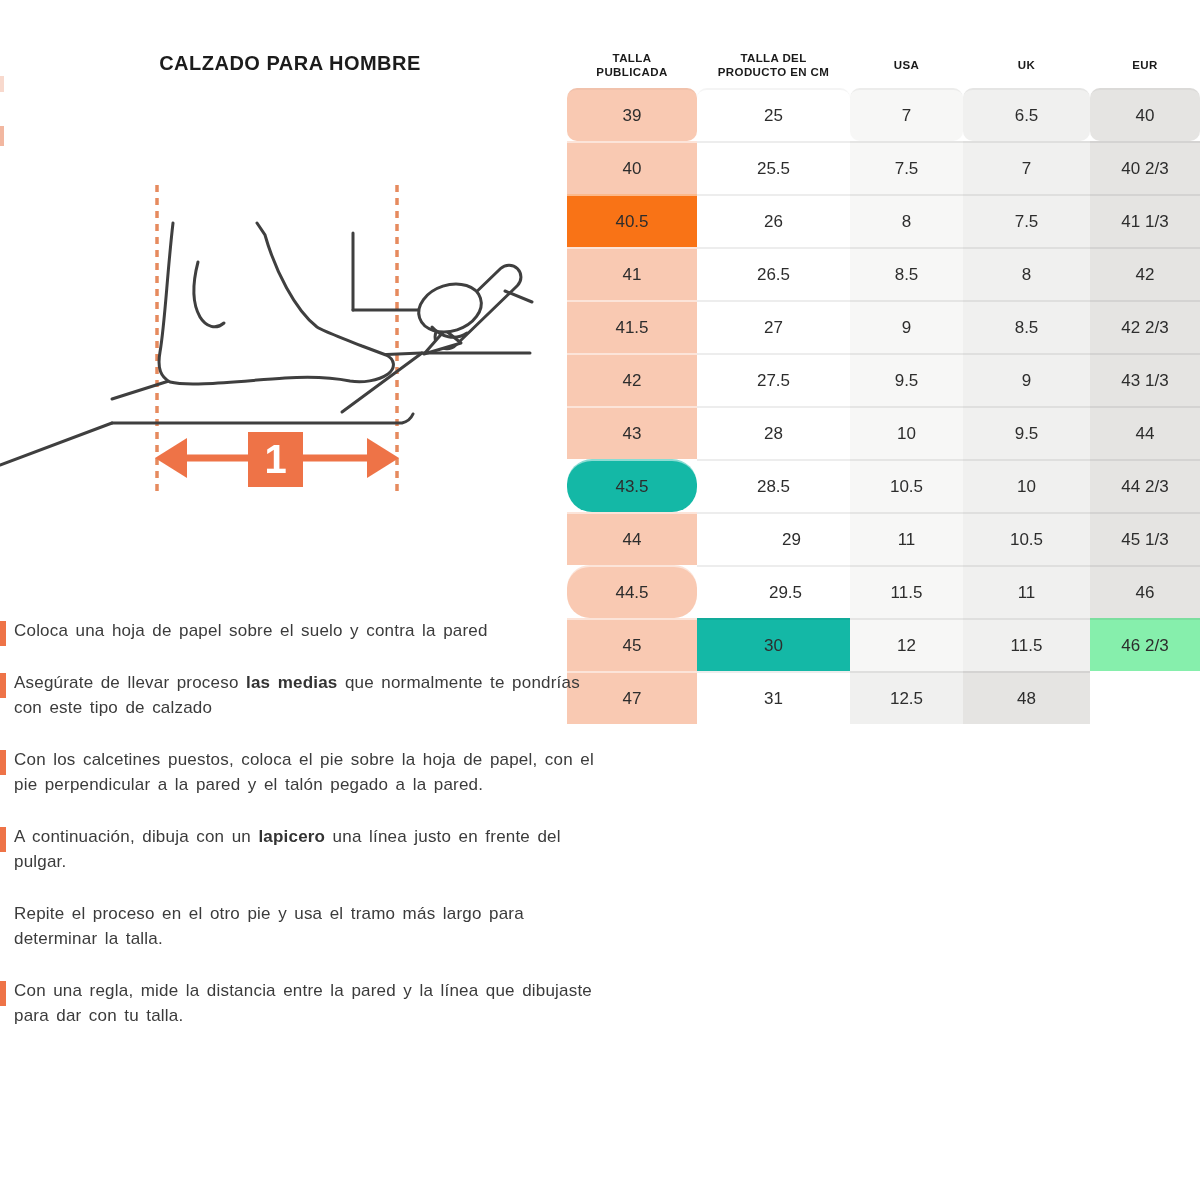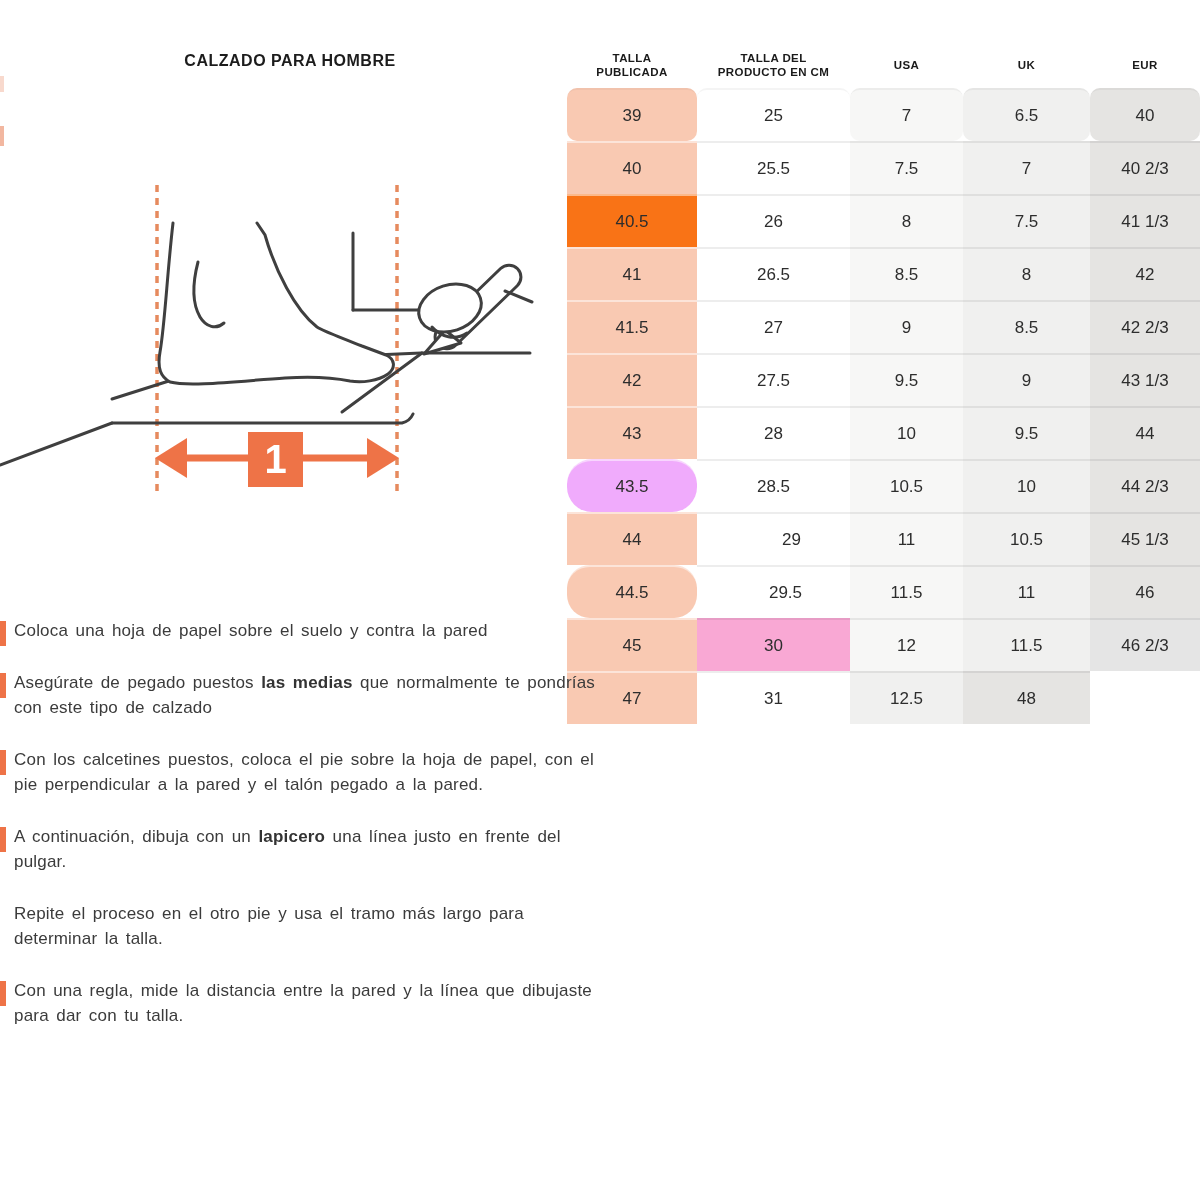--- a/index.html
+++ b/index.html
@@ -2,21 +2,21 @@
 <html><head>
 <meta charset="utf-8">
 <style>
   * { margin:0; padding:0; box-sizing:border-box; }
   html,body { width:1200px; height:1200px; background:#ffffff; overflow:hidden;
     font-family:"Liberation Sans","DejaVu Sans",sans-serif; }
   #stage { position:relative; width:1200px; height:1200px; background:#fff; }
 
   
   .title { position:absolute; left:0; top:52px; width:580px; text-align:center;
-    font-size:16px; font-weight:700; letter-spacing:.5px; color:#1c1c1c; }
+    font-size:20px; font-weight:700; letter-spacing:.5px; color:#1c1c1c; }
 
   
   .edge-mark { position:absolute; left:0; }
 
   
   .illus { position:absolute; left:0; top:175px; }
 
   
   .size-table { position:absolute; left:567px; top:41px; width:633px; }
   .thead { display:grid; grid-template-columns:130px 153px 113px 127px 110px; height:47px; }
@@ -161,21 +161,21 @@
           <div class="td c4" style="background: rgb(229, 228, 226);">43 1/3</div>
         </div>
         <div class="tr">
           <div class="td c0" style="background: rgb(249, 201, 178);">43</div>
           <div class="td c1" style="background: rgb(255, 255, 255);">28</div>
           <div class="td c2" style="background: rgb(247, 247, 246);">10</div>
           <div class="td c3" style="background: rgb(240, 240, 239);">9.5</div>
           <div class="td c4" style="background: rgb(229, 228, 226);">44</div>
         </div>
         <div class="tr">
-          <div class="td c0" style="background: #f0abfc; border-radius: 25px;">43.5</div>
+          <div class="td c0" style="background: #14b8a6; border-radius: 25px;">43.5</div>
           <div class="td c1" style="background: rgb(255, 255, 255);">28.5</div>
           <div class="td c2" style="background: rgb(247, 247, 246);">10.5</div>
           <div class="td c3" style="background: rgb(240, 240, 239);">10</div>
           <div class="td c4" style="background: rgb(229, 228, 226);">44 2/3</div>
         </div>
         <div class="tr">
           <div class="td c0" style="background: rgb(249, 201, 178);">44</div>
           <div class="td c1" style="background: rgb(255, 255, 255); padding-left: 36px;">29</div>
           <div class="td c2" style="background: rgb(247, 247, 246);">11</div>
           <div class="td c3" style="background: rgb(240, 240, 239);">10.5</div>
@@ -183,36 +183,36 @@
         </div>
         <div class="tr">
           <div class="td c0" style="background: rgb(249, 201, 178); border-radius: 23px;">44.5</div>
           <div class="td c1" style="background: rgb(255, 255, 255); padding-left: 24px;">29.5</div>
           <div class="td c2" style="background: rgb(247, 247, 246);">11.5</div>
           <div class="td c3" style="background: rgb(240, 240, 239);">11</div>
           <div class="td c4" style="background: rgb(229, 228, 226);">46</div>
         </div>
         <div class="tr">
           <div class="td c0" style="background: rgb(249, 201, 178);">45</div>
-          <div class="td c1" style="background: #f9a8d4;">30</div>
+          <div class="td c1" style="background: #14b8a6;">30</div>
           <div class="td c2" style="background: rgb(247, 247, 246);">12</div>
           <div class="td c3" style="background: rgb(240, 240, 239);">11.5</div>
-          <div class="td c4" style="background: #e5e5e5; text-align: center;">46 2/3</div>
+          <div class="td c4" style="background: #86efac; text-align: center;">46 2/3</div>
         </div>
         <div class="tr">
           <div class="td c0" style="background: rgb(249, 201, 178);">47</div>
           <div class="td c1" style="background: rgb(255, 255, 255);">31</div>
           <div class="td c3" style="background: rgb(240, 240, 239);">12.5</div>
           <div class="td c4" style="background: rgb(229, 228, 226);">48</div>
         </div>
       </div>
   </div>
 
   <div class="instructions" id="instructions">
       <div class="instr-item"><span class="instr-bullet" style="background: rgb(238, 115, 71);"></span><span class="seg">Coloca una hoja de papel sobre el suelo y contra la pared</span></div>
-      <div class="instr-item"><span class="instr-bullet" style="background: rgb(238, 115, 71);"></span><span class="seg">Asegúrate de pegado puestos </span><span class="seg-bold"> las medias </span><span class="seg"> que normalmente te pondrías con este tipo de calzado</span></div>
+      <div class="instr-item"><span class="instr-bullet" style="background: rgb(238, 115, 71);"></span><span class="seg">Asegúrate de llevar proceso </span><span class="seg-bold"> las medias </span><span class="seg"> que normalmente te pondrías con este tipo de calzado</span></div>
       <div class="instr-item"><span class="instr-bullet" style="background: rgb(238, 115, 71);"></span><span class="seg">Con los calcetines puestos, coloca el pie sobre la hoja de papel, con el pie perpendicular a la pared y el talón pegado a la pared.</span></div>
       <div class="instr-item"><span class="instr-bullet" style="background: rgb(238, 115, 71);"></span><span class="seg">A continuación, dibuja con un </span><span class="seg-bold"> lapicero </span><span class="seg"> una línea justo en frente del pulgar.</span></div>
       <div class="instr-item"><span class="seg">Repite el proceso en el otro pie y usa el tramo más largo para determinar la talla.</span></div>
       <div class="instr-item"><span class="instr-bullet" style="background: rgb(238, 115, 71);"></span><span class="seg">Con una regla, mide la distancia entre la pared y la línea que dibujaste para dar con tu talla.</span></div>
     </div>
 
 </div>
 
 </body></html>

